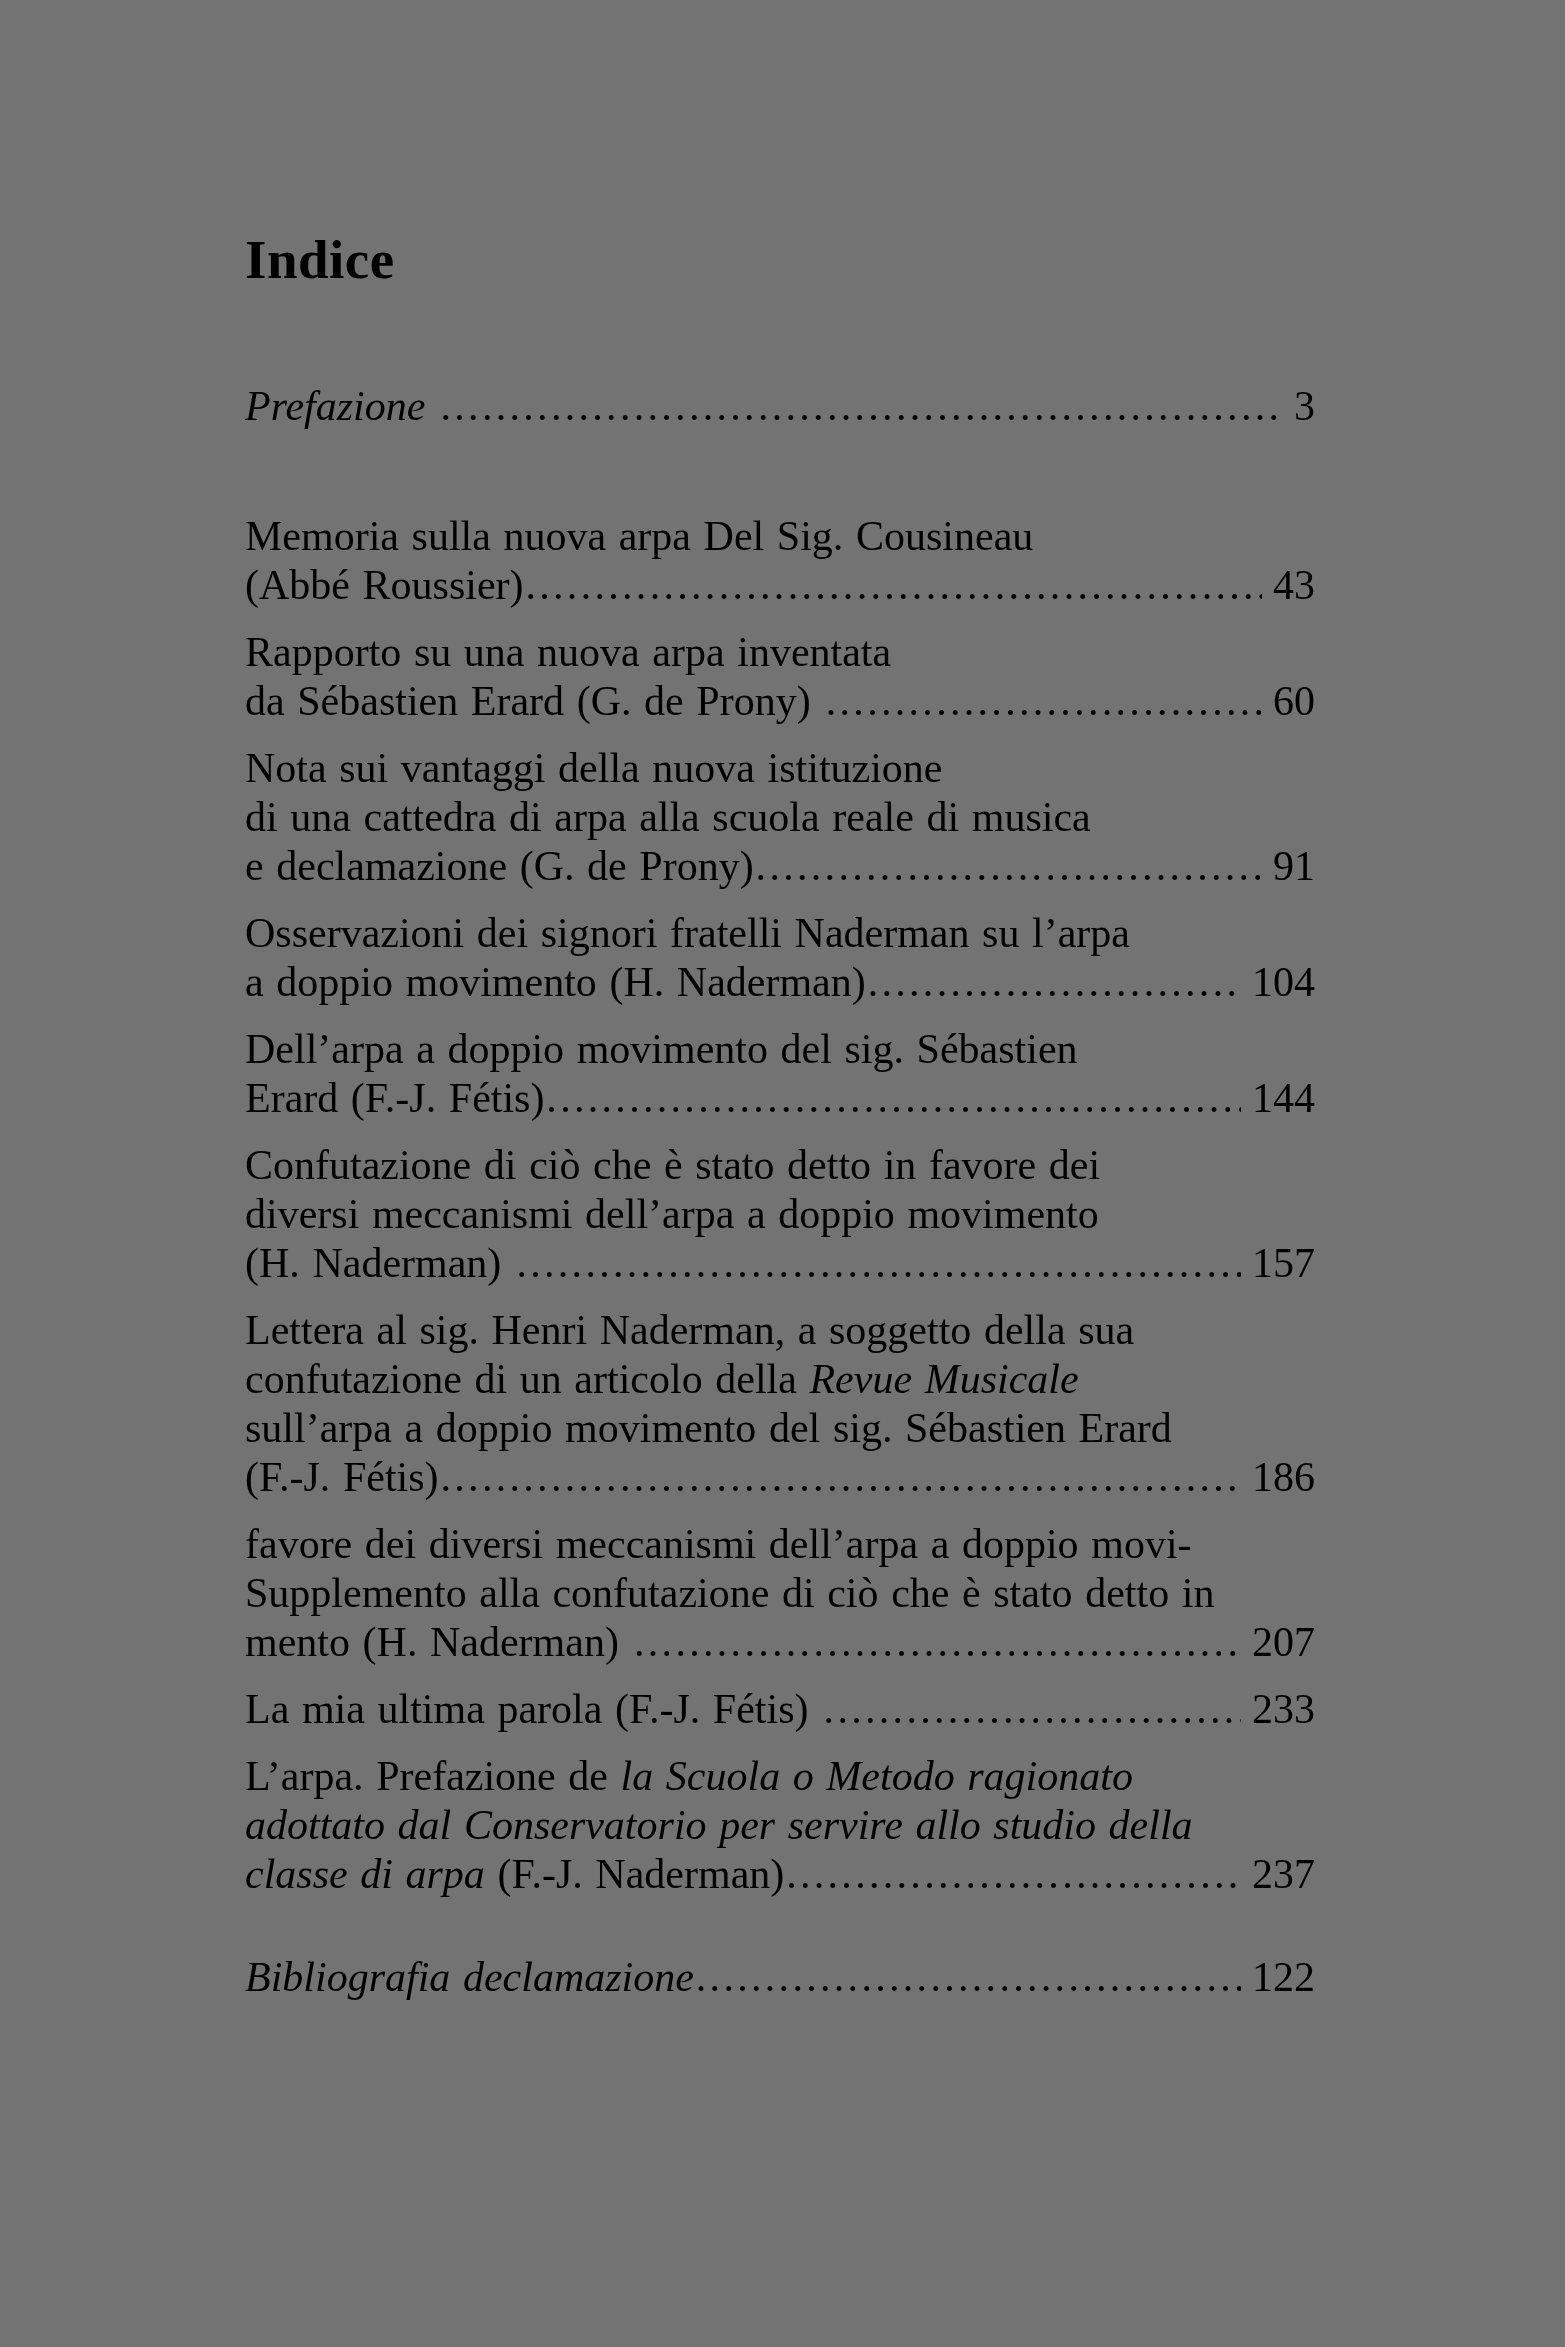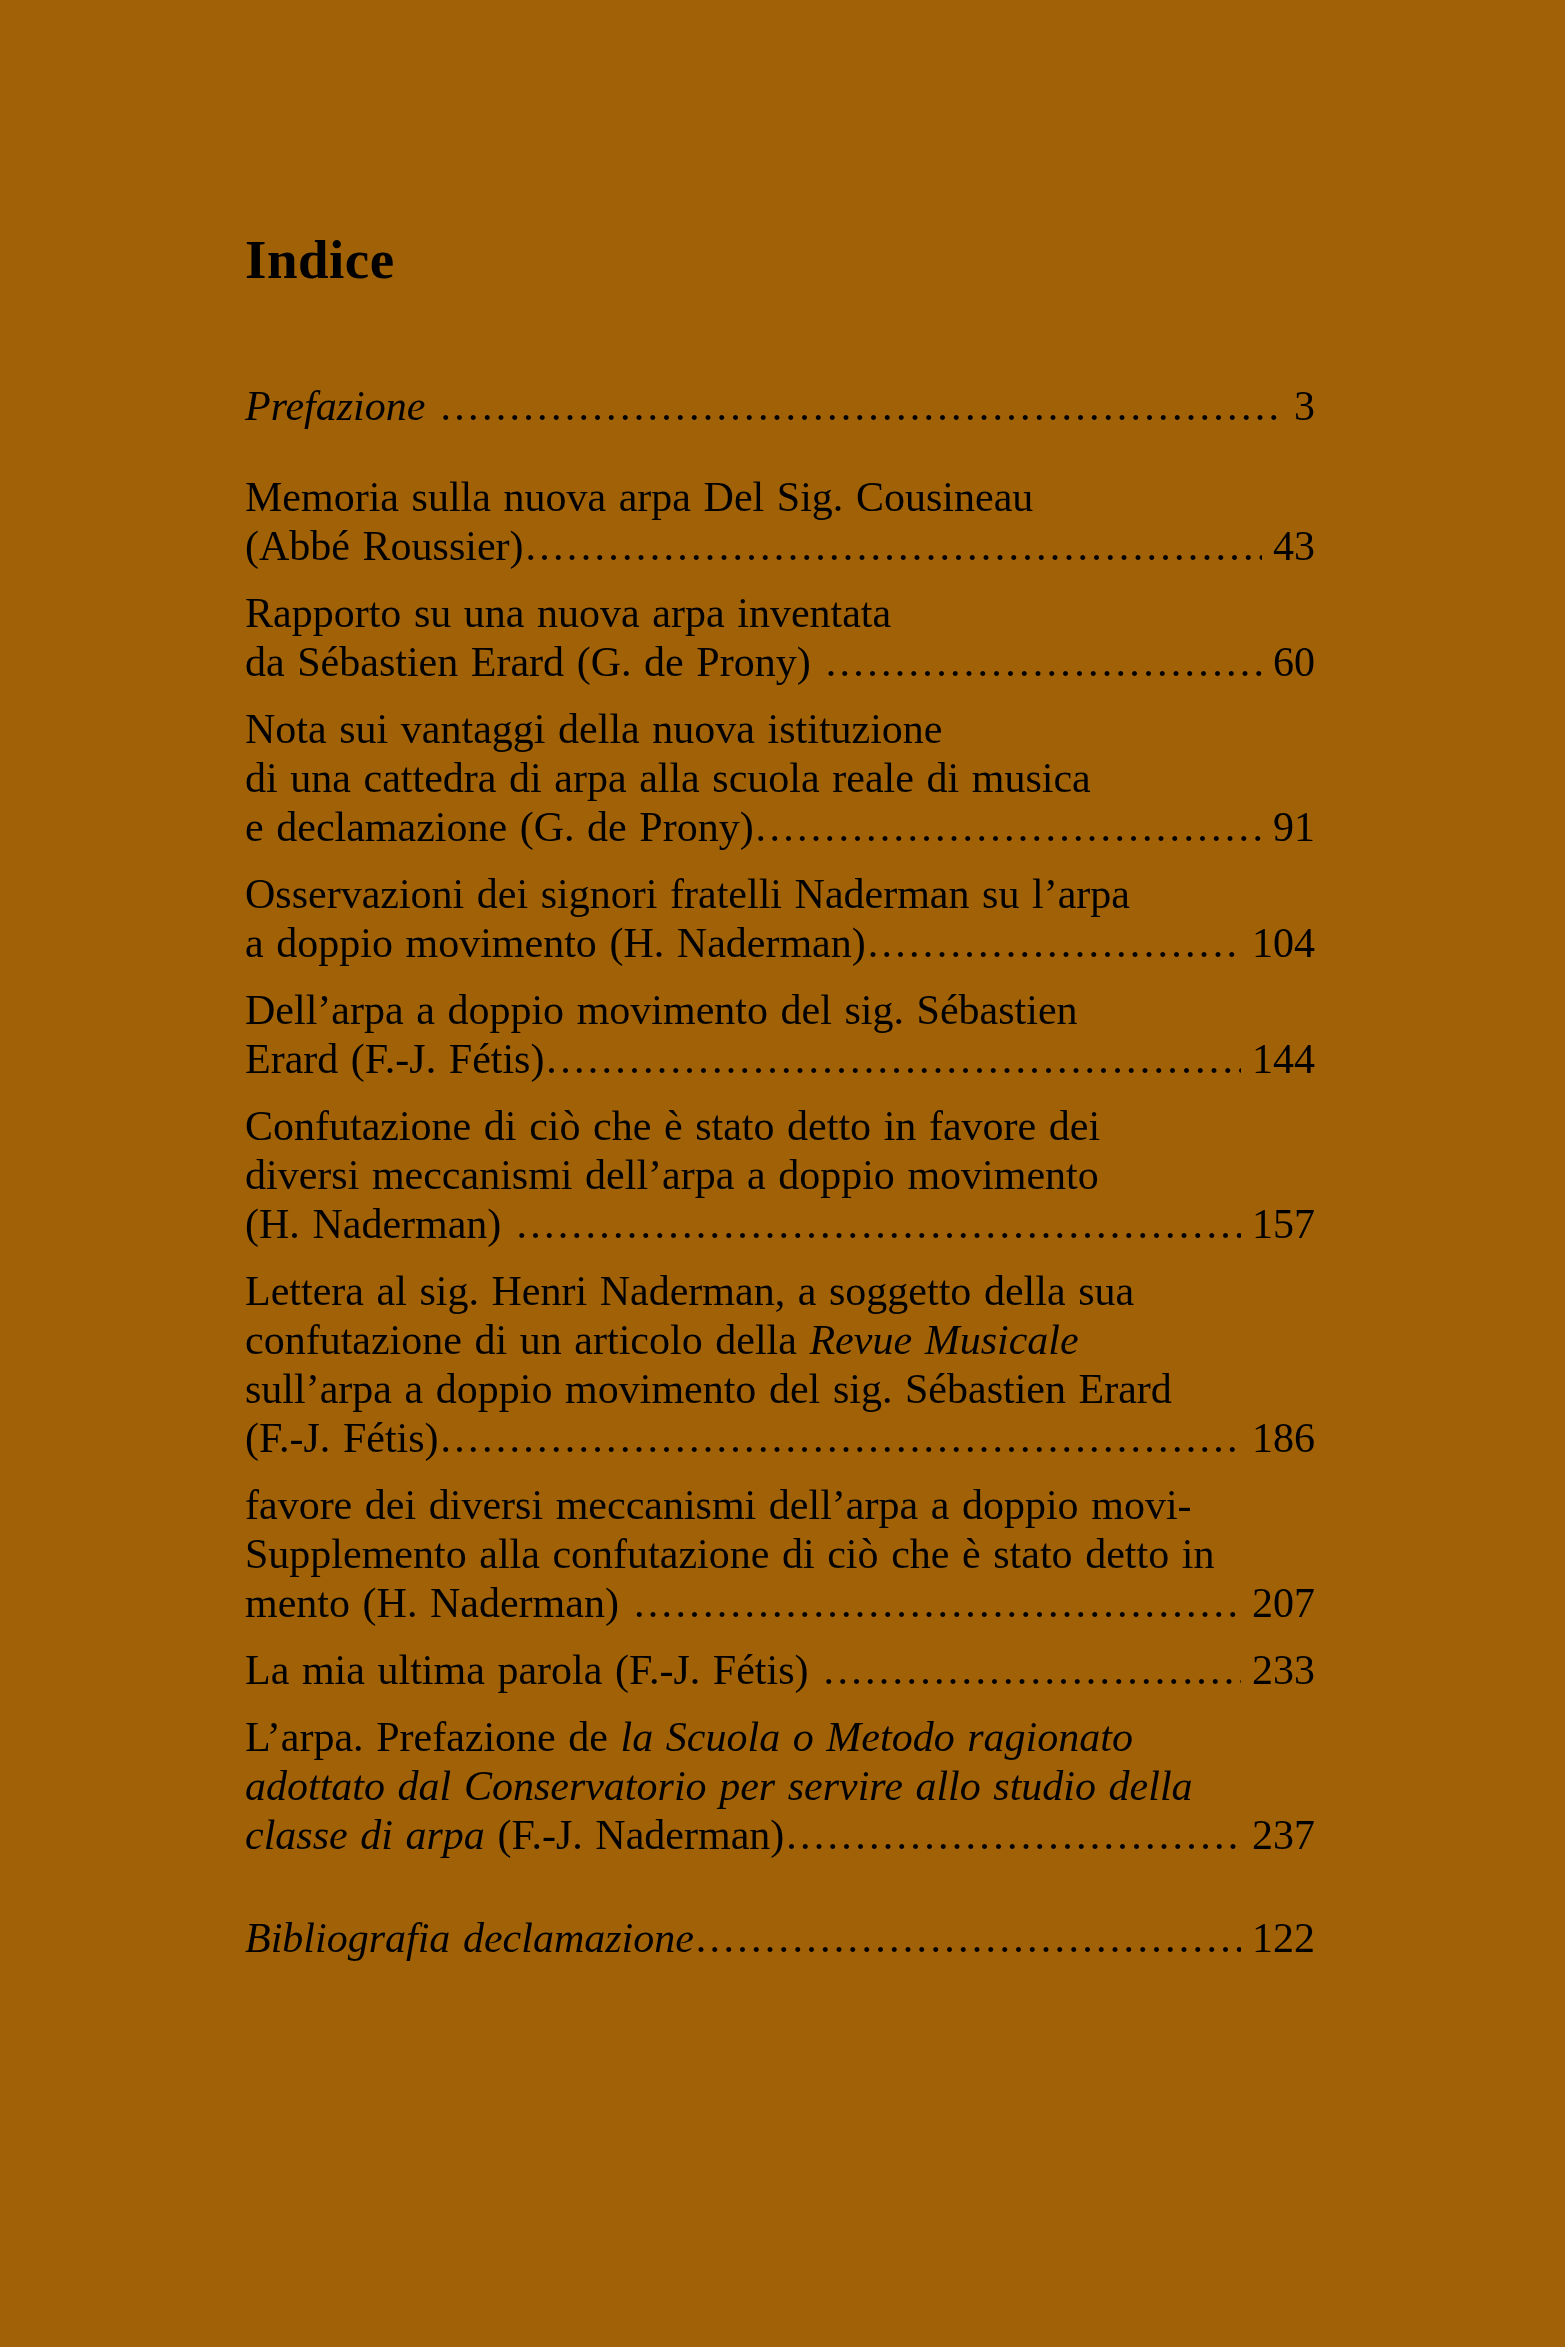--- a/index.html
+++ b/index.html
@@ -1,21 +1,21 @@
 <!DOCTYPE html>
 <html style="font-size:15px"><head>
 <meta charset="utf-8">
 <style>
   html, body { margin: 0; padding: 0; background: #ffffff; }
   .page {
     position: relative;
     width: 1565px;
     height: 2348px;
     box-sizing: border-box;
-    background: #a16207;
+    background: #737373;
     color: #000000;
     padding: 227px 250px 0 245px;
     font-family: "Liberation Serif", "DejaVu Serif", serif;
     font-size: 42px;
     line-height: 49px;
     word-spacing: 0.05em;
     overflow: hidden;
   }
   .title {
     margin: 0;
@@ -31,21 +31,21 @@
     flex: 1 1 auto;
     overflow: hidden;
     white-space: nowrap;
     letter-spacing: 3.3px;
     margin-left: 1.9px;
     min-width: 0;
   }
   .num { margin-left: 11.4px; flex: 0 0 auto; }
   .it { font-style: italic; }
   .preface-row { margin-top: 89px; }
-  .entries { margin-top: 42px; }
+  .entries { margin-top: 81px; }
   .entry { margin-bottom: 18px; }
   .entry .line { }
   .biblio-row { margin-top: 54px; }
 </style>
 </head>
 <body>
 
 <div class="page">
 
   <h1 class="title">Indice</h1>

